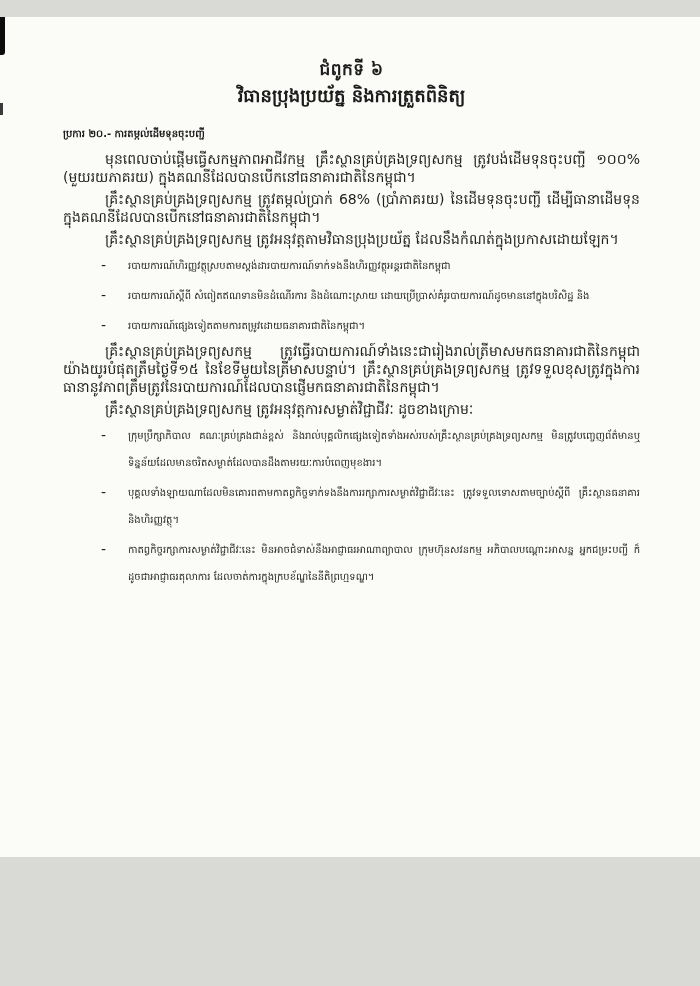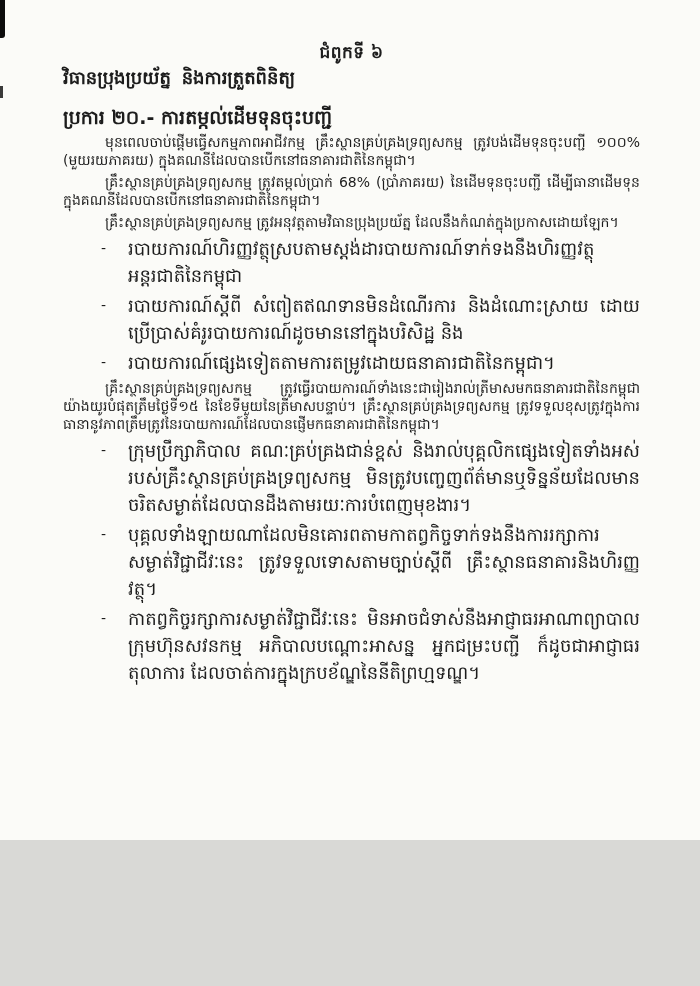--- a/index.html
+++ b/index.html
@@ -2,21 +2,21 @@
 <html><head>
 <meta charset="utf-8">
 <style>
   * { margin:0; padding:0; box-sizing:border-box; }
   html,body { background:#d9d9d6; }
   body { font-family:"DejaVu Sans","Liberation Sans",sans-serif; }
 
   .page {
     position:relative;
     width:700px; height:840px;
-    margin:0 auto;
+    margin:17px auto;
     background:#fbfbf8;
     color:#1c1c1c;
     overflow:hidden;
   }
 
   
   .artifact-topleft { position:absolute; left:0; top:0; width:5px; height:38px; background:#0c0c0c; border-radius:0 0 3px 0; }
   .artifact-left-spot { position:absolute; left:0; top:86px; width:3px; height:12px; background:#3a3a3a; }
   .scan-streak-bottom {
     position:absolute; left:0; top:938px; width:700px; height:16px;
@@ -24,36 +24,36 @@
     transform:rotate(-0.4deg);
   }
   .scan-streak-faint {
     position:absolute; left:0; top:963px; width:700px; height:6px;
     background:rgba(140,140,138,0.05);
   }
 
   .content { padding:40px 60px 0 63px; }
 
   .doc-title   { text-align:center; font-weight:700; font-size:17px; line-height:24px; letter-spacing:0.5px; }
-  .doc-subtitle{ text-align:left; font-weight:700; font-size:18px; line-height:30px;font-family:Liberation Mono, monospace; }
+  .doc-subtitle{ text-align:center; font-weight:700; font-size:18px; line-height:30px; }
 
   .article { margin-top:0; }
-  .article-heading { font-weight:700; font-size:19px; line-height:22px; margin-top:12px; margin-bottom:5px; }
+  .article-heading { font-weight:700; font-size:10px; line-height:22px; margin-top:12px; margin-bottom:5px; }
 
   .para {
     font-size:14px; line-height:18px;
     text-align:justify;
     text-indent:42px;
     margin-bottom:4px;
   }
 
   .bullets { margin-left:38px; }
   .bullet { display:flex; margin-bottom:3px; }
   .bullet .marker { flex:none; width:27px; font-size:14px; line-height:27px; }
-  .bullet .btext  { flex:1; font-size:18px; line-height:27px; text-align:justify; }
+  .bullet .btext  { flex:1; font-size:10px; line-height:27px; text-align:justify; }
 
   .page-number {
     position:absolute; left:0; right:6px; top:941px;
     text-align:center; font-size:13px; color:#222;
   }
 
   .initials {
     position:absolute; right:28px; top:936px;
     width:44px; height:32px;
   }
@@ -95,20 +95,21 @@
         </div>
         <div class="bullet">
           <span class="marker">-</span>
           <span class="btext">របាយការណ៍ផ្សេងទៀតតាមការតម្រូវដោយធនាគារជាតិនៃកម្ពុជា។</span>
         </div>
       </div>
       <p class="para">គ្រឹះស្ថានគ្រប់គ្រងទ្រព្យសកម្ម ត្រូវធ្វើរបាយការណ៍ទាំងនេះជារៀងរាល់ត្រីមាសមកធនាគារជាតិនៃកម្ពុជាយ៉ាងយូរបំផុតត្រឹមថ្ងៃទី១៥ នៃខែទីមួយនៃត្រីមាសបន្ទាប់។ គ្រឹះស្ថានគ្រប់គ្រងទ្រព្យសកម្ម ត្រូវទទួលខុសត្រូវក្នុងការធានានូវភាពត្រឹមត្រូវនៃរបាយការណ៍ដែលបានផ្ញើមកធនាគារជាតិនៃកម្ពុជា។</p>
     </section>
 
     <section class="article">
+      <p class="para">គ្រឹះស្ថានគ្រប់គ្រងទ្រព្យសកម្ម ត្រូវអនុវត្តការសម្ងាត់វិជ្ជាជីវៈ ដូចខាងក្រោមៈ</p>
       <div class="bullets">
         <div class="bullet">
           <span class="marker">-</span>
           <span class="btext">ក្រុមប្រឹក្សាភិបាល គណៈគ្រប់គ្រងជាន់ខ្ពស់ និងរាល់បុគ្គលិកផ្សេងទៀតទាំងអស់របស់គ្រឹះស្ថានគ្រប់គ្រងទ្រព្យសកម្ម មិនត្រូវបញ្ចេញព័ត៌មានឬទិន្នន័យដែលមានចរិតសម្ងាត់ដែលបានដឹងតាមរយៈការបំពេញមុខងារ។</span>
         </div>
         <div class="bullet">
           <span class="marker">-</span>
           <span class="btext">បុគ្គលទាំងឡាយណាដែលមិនគោរពតាមកាតព្វកិច្ចទាក់ទងនឹងការរក្សាការសម្ងាត់វិជ្ជាជីវៈនេះ ត្រូវទទួលទោសតាមច្បាប់ស្ដីពី គ្រឹះស្ថានធនាគារនិងហិរញ្ញវត្ថុ។</span>
         </div>
         <div class="bullet">

